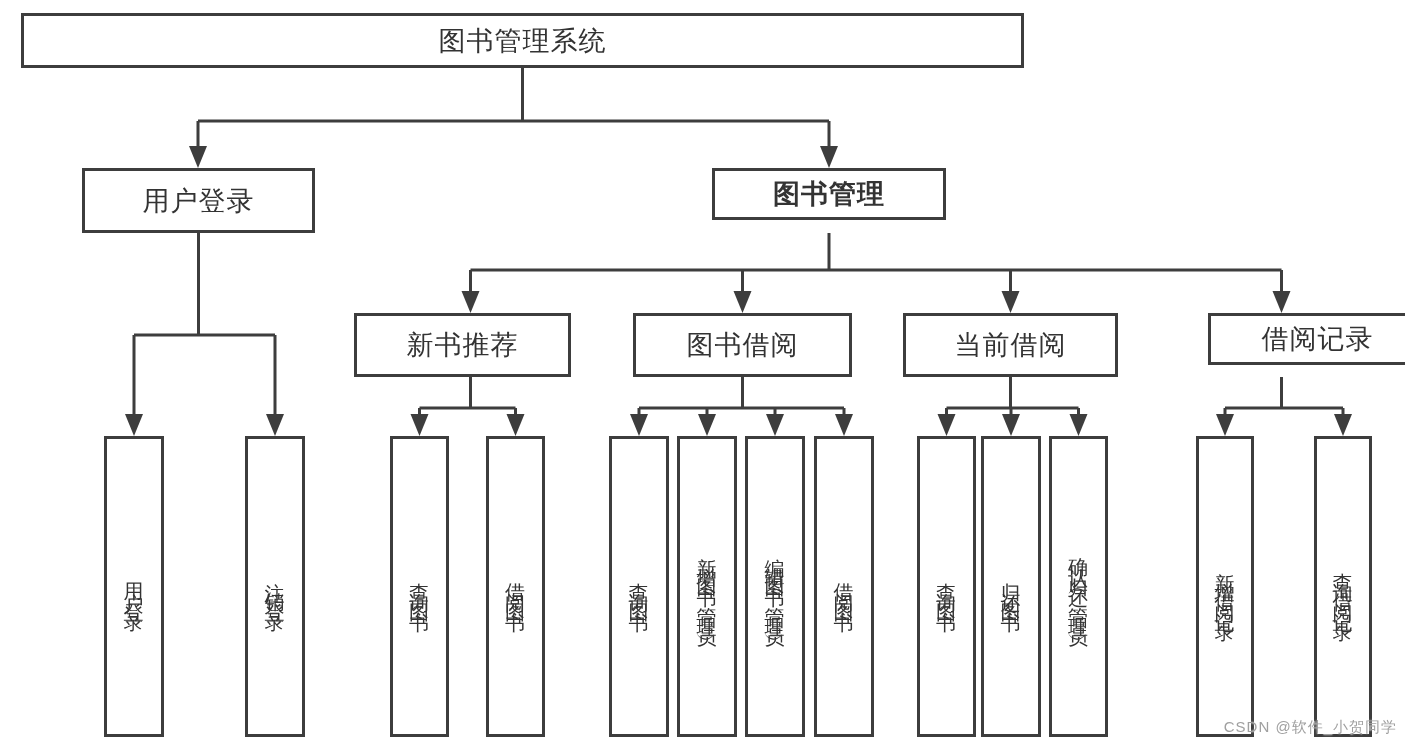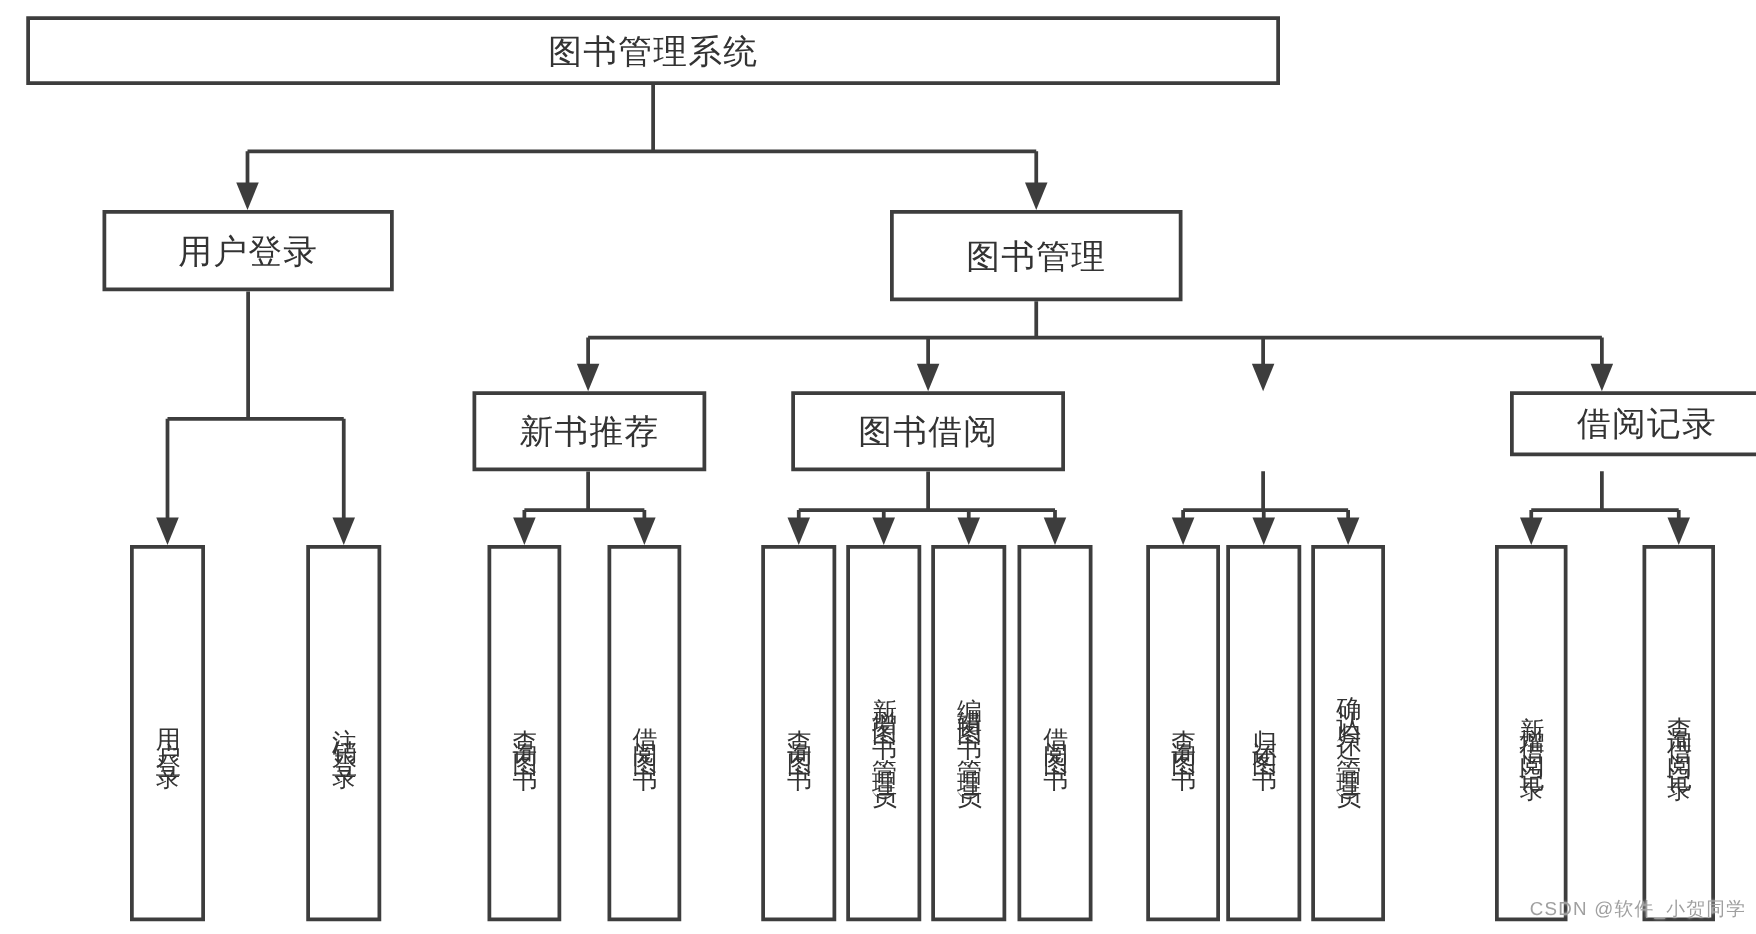--- a/index.html
+++ b/index.html
@@ -22,22 +22,22 @@
     line-height:1;
   }
   .watermark{
     position:absolute;right:8px;bottom:10px;z-index:5;
     font-size:15px;color:#a0a0a0;letter-spacing:1px;white-space:nowrap;
     text-shadow:0 0 2px #ffffff;
   }
   
   #n-root{left:21px;top:13px;width:1003px;height:55px;}
   #n-user{left:82px;top:168px;width:233px;height:65px;}
-  #n-mgmt{left:712px;top:168px;width:234px;height:73px;}
-  #n-nbr{left:378px;top:313px;width:187px;height:64px;}
+  #n-mgmt{left:712px;top:168px;width:234px;height:52px;font-weight:bold;}
+  #n-nbr{left:354px;top:313px;width:217px;height:64px;}
   #n-bb{left:633px;top:313px;width:219px;height:64px;}
   #n-cb{left:903px;top:313px;width:215px;height:64px;}
   #n-br{left:1208px;top:313px;width:219px;height:52px;text-align:center;}
   .leaf{top:436px;height:301px;}
   #l-user{left:104px;width:60px;}
   #l-logout{left:245px;width:60px;}
   #l-nbr-q{left:390px;width:59px;}
   #l-nbr-b{left:486px;width:59px;}
   #l-bb-q{left:609px;width:60px;}
   #l-bb-a{left:677px;width:60px;}
@@ -94,20 +94,21 @@
     </g>
   </svg>
 
   <div id="n-root" class="node hbox">图书管理系统</div>
 
   <div id="n-user" class="node hbox">用户登录</div>
   <div id="n-mgmt" class="node hbox">图书管理</div>
 
   <div id="n-nbr" class="node hbox">新书推荐</div>
   <div id="n-bb" class="node hbox">图书借阅</div>
+  <div id="n-cb" class="node hbox">当前借阅</div>
   <div id="n-br" class="node hbox">借阅记录</div>
 
   <div id="l-user" class="node vbox leaf">用户登录</div>
   <div id="l-logout" class="node vbox leaf">注销登录</div>
 
   <div id="l-nbr-q" class="node vbox leaf">查询图书</div>
   <div id="l-nbr-b" class="node vbox leaf">借阅图书</div>
 
   <div id="l-bb-q" class="node vbox leaf">查询图书</div>
   <div id="l-bb-a" class="node vbox leaf">新增图书（管理员）</div>

